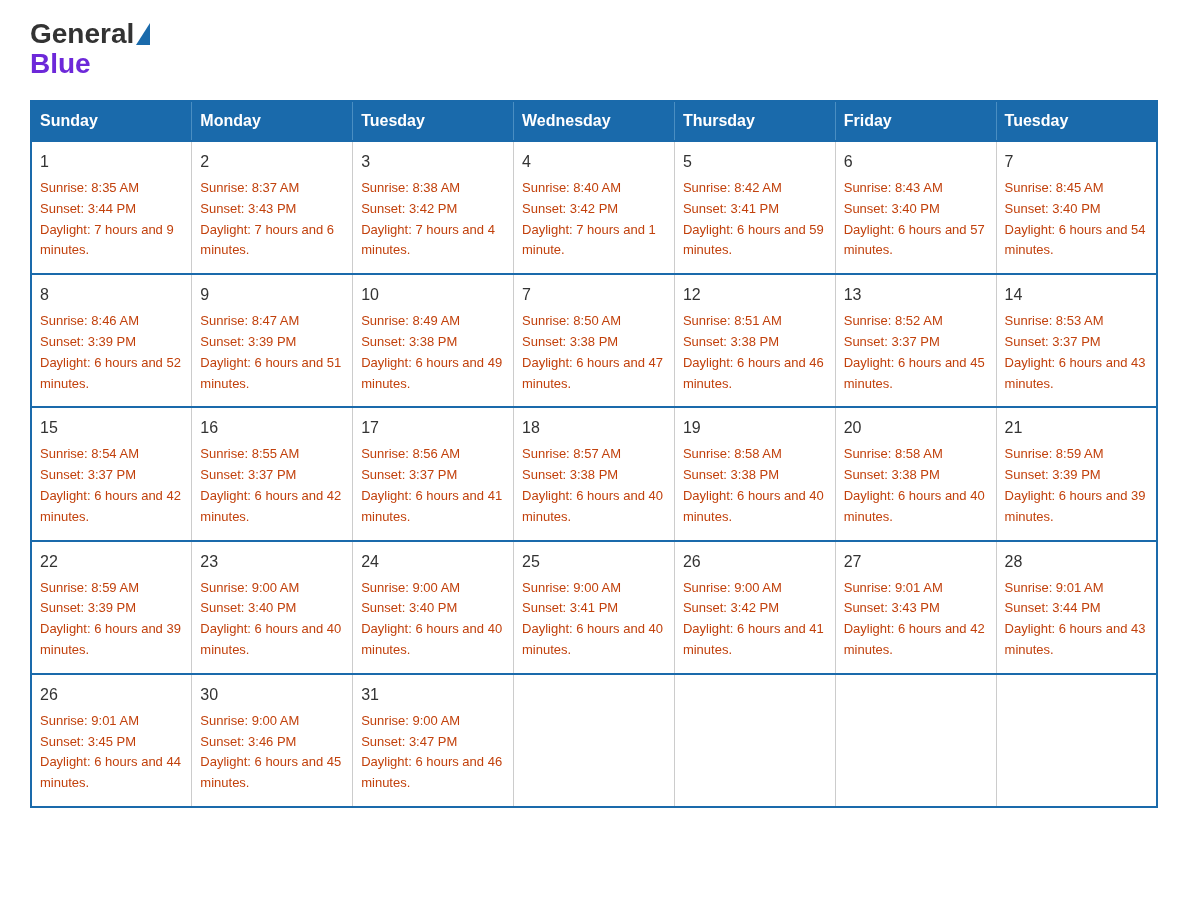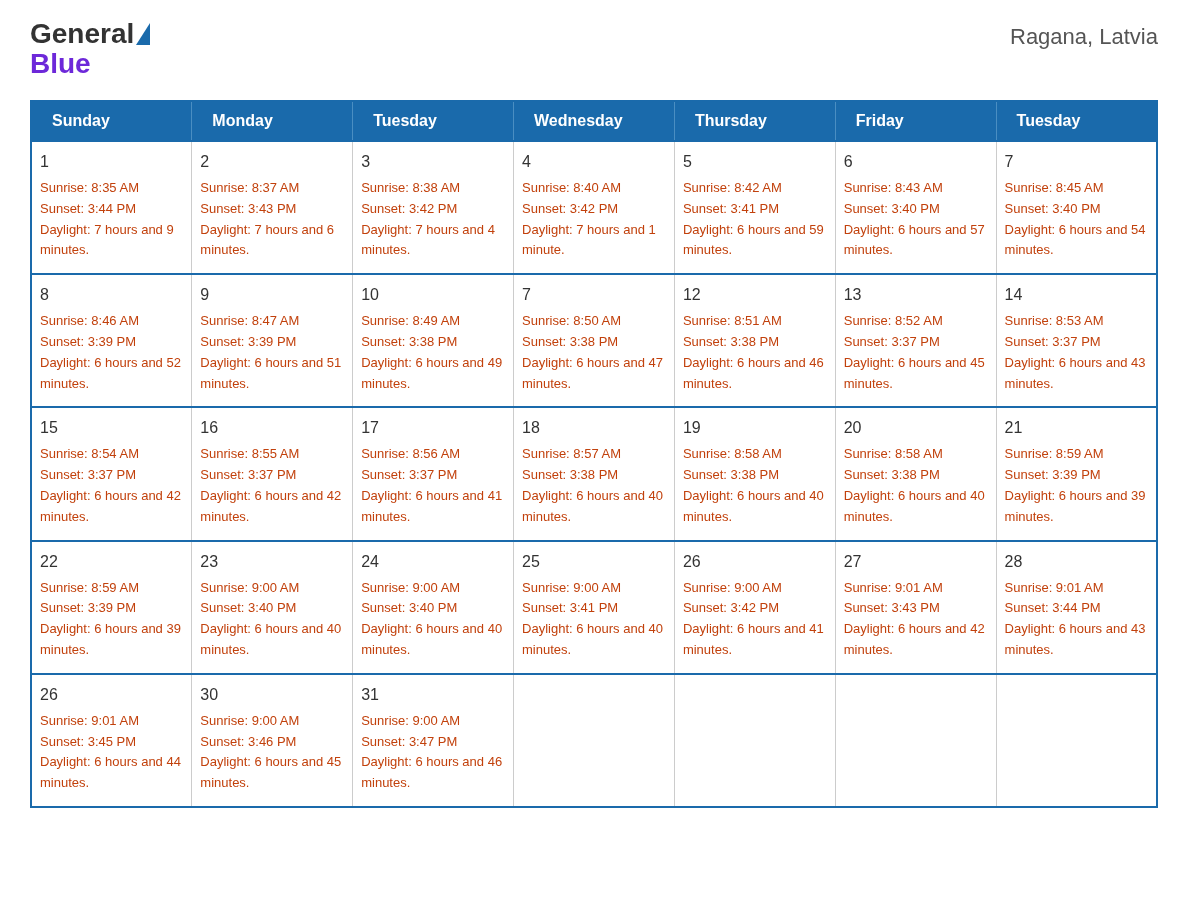--- a/index.html
+++ b/index.html
@@ -7,21 +7,21 @@
       font-family: Arial, Helvetica, sans-serif;
       background: #fff;
       color: #333;
       width: 1188px;
       min-height: 918px;
       padding: 20px 30px;
     }
     .header {
       display: flex;
       justify-content: space-between;
-      align-items: flex-start;
+      align-items: flex-end;
       margin-bottom: 20px;
     }
     .logo {
       display: flex;
       flex-direction: column;
       align-items: flex-start;
     }
     .logo-text {
       display: flex;
       align-items: center;
@@ -63,21 +63,21 @@
     .calendar {
       width: 100%;
       border-collapse: collapse;
       border: 2px solid #1a6aab;
     }
     .calendar thead tr {
       background: #1a6aab;
       color: #fff;
     }
     .calendar thead th {
-      padding: 10px 20px;
+      padding: 10px 8px;
       font-size: 16px;
       font-weight: bold;
       text-align: left;
       border-right: 1px solid #4a8ec2;
     }
     .calendar thead th:last-child { border-right: none; }
     .calendar tbody tr {
       border-top: 2px solid #1a6aab;
     }
     .calendar tbody td {
@@ -109,21 +109,20 @@
   <div class="logo">
     <div class="logo-text">
       <span class="logo-general">General</span>
         <span class="logo-triangle"></span>
     </div>
     <div>
       <span class="logo-blue">Blue</span>
     </div>
   </div>
   <div class="title-section">
-    <div class="subtitle">Ragana, Latvia</div>
   </div>
 </div>
 
 <table class="calendar">
   <thead>
     <tr>
     <th>Sunday</th>
         <th>Monday</th>
         <th>Tuesday</th>
         <th>Wednesday</th>

